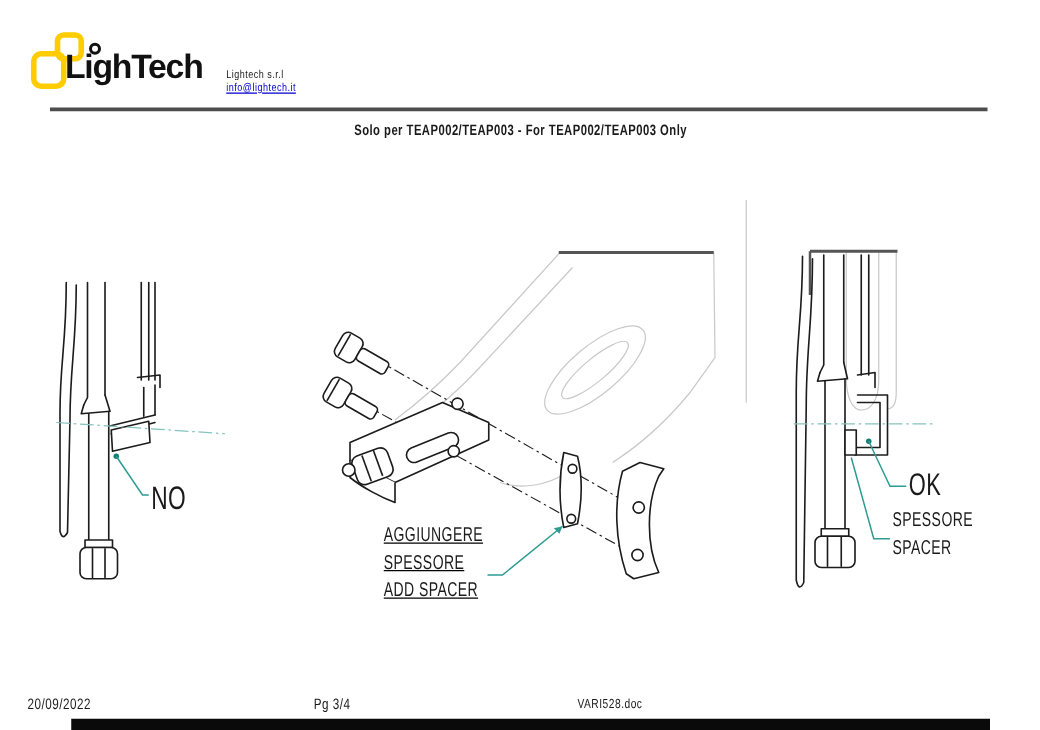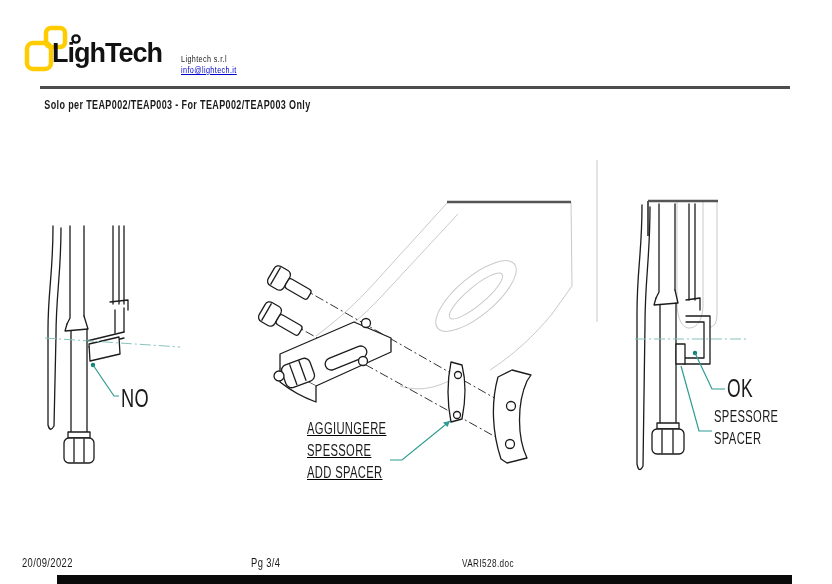--- a/index.html
+++ b/index.html
@@ -27,21 +27,21 @@
 
     <div class="cad abs" style="left:52px;top:38px;font-size:27px;font-weight:bold;letter-spacing:-1px;color:#111;">LighTech</div>
 
     <div class="cad abs" style="left:181px;top:54px;font-size:9px;transform:scaleX(.8);">Lightech s.r.l</div>
 
     <div class="cad abs linkmail" style="left:181px;top:65px;font-size:9px;transform:scaleX(.8);">info@lightech.it</div>
 
     <div class="rule" style="left:40px;top:86px;width:750px;height:3px;"></div>
   </div>
 
-  <div class="abs" style="left:0;right:0;top:95px;">
+  <div class="abs" style="left:0;right:0;top:95px;text-align:center;">
     <span class="cad" style="display:inline-block;font-size:12px;font-weight:bold;transform:scaleX(.75);transform-origin:center top;">Solo per TEAP002/TEAP003  - For TEAP002/TEAP003 Only</span>
   </div>
 
   <svg class="svgfig" style="left:40px;top:220px;" width="180" height="255" viewBox="0 0 180 255">
     <g stroke="#1c1c1c" stroke-width="1.3" fill="none" stroke-linejoin="round" stroke-linecap="round">
 
       <path d="M13,6 C13,55 8,70 8,110 L8,205 Q10,213 14,206 L16,115 C16,75 21,55 21,8"></path>
 
       <path d="M30,6 L30,98 L27,104"></path>
       <path d="M44,6 L44,96"></path>

